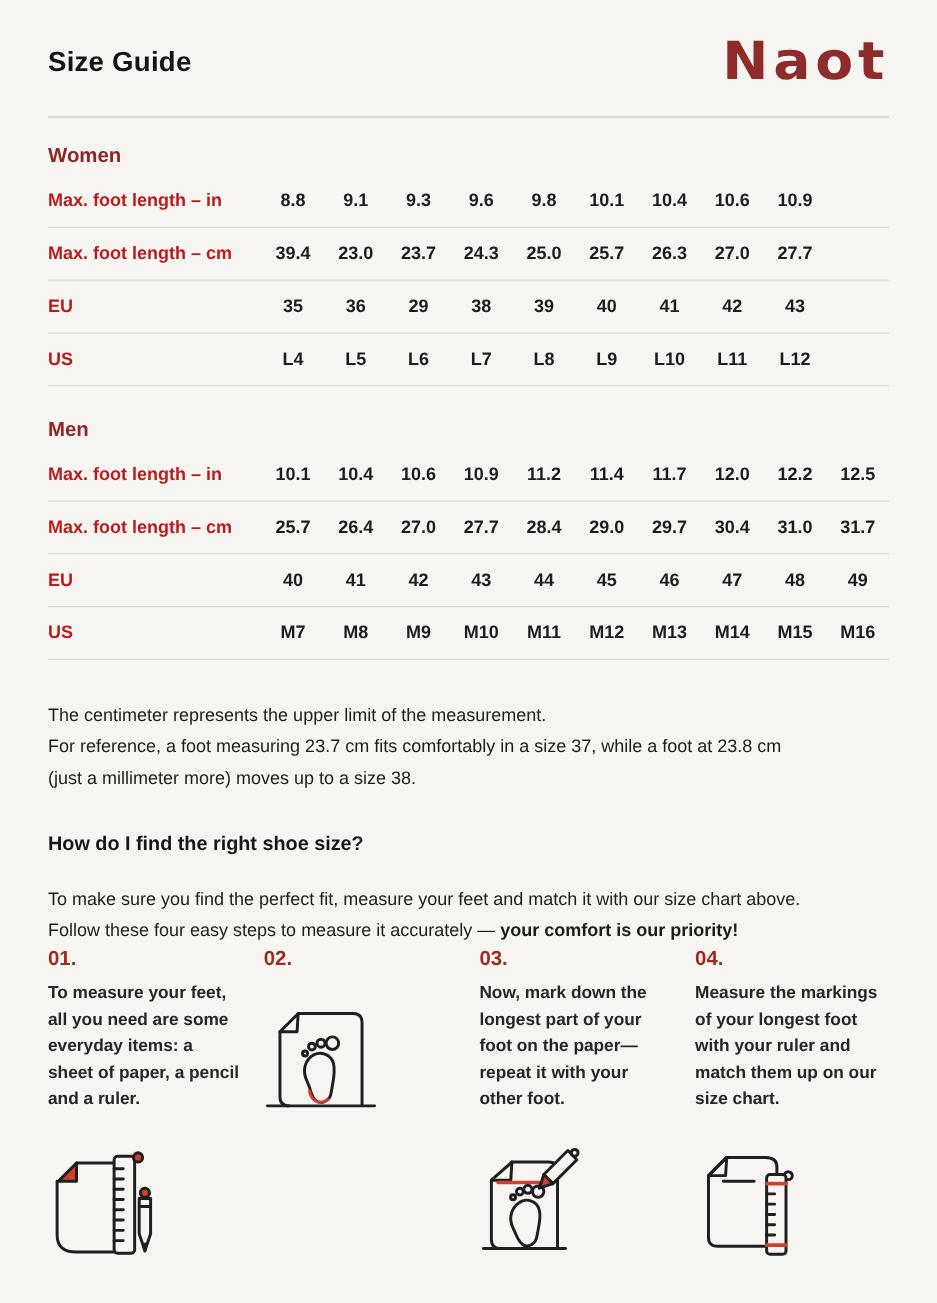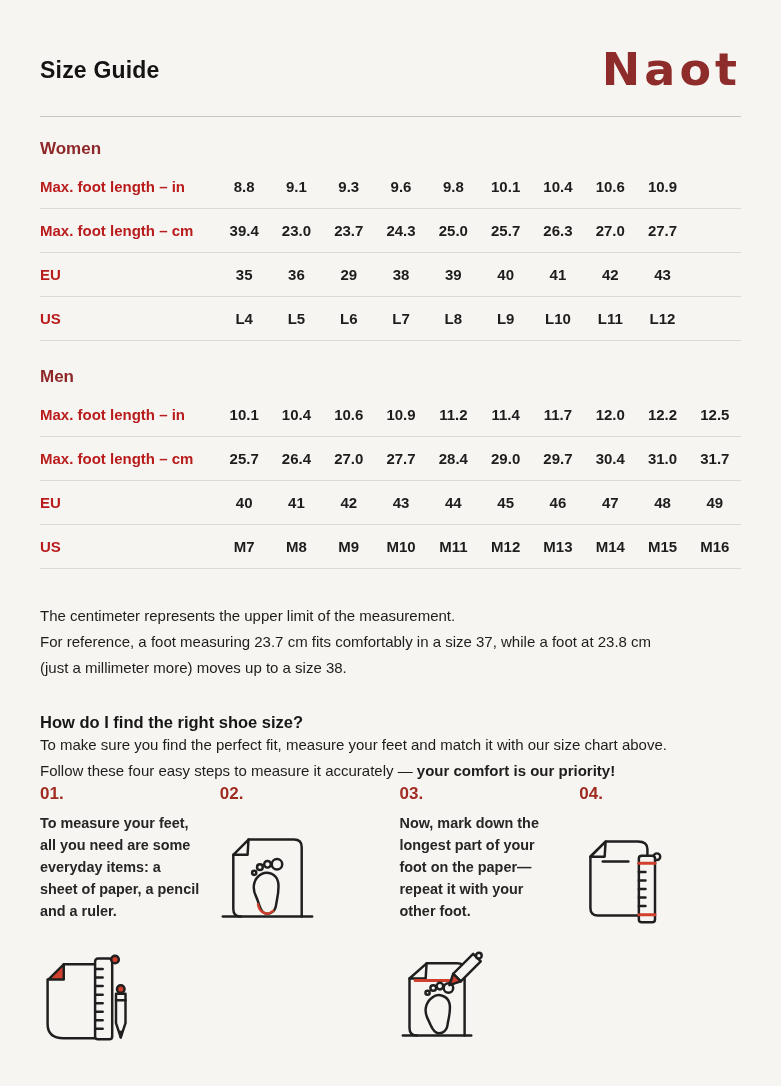--- a/index.html
+++ b/index.html
@@ -2,42 +2,42 @@
 <html><head>
 <meta charset="utf-8">
 <style>
   * { margin:0; padding:0; box-sizing:border-box; }
   html,body { width:781px; height:1086px; overflow:hidden; }
   body {
     background:#f7f5f2;
     font-family:"Liberation Sans", sans-serif;
     color:#1d1c1a;
   }
-  .page { padding:42px 40px 0 40px; }
+  .page { padding:23px 40px 0 40px; }
 
   
   .hdr { display:flex; justify-content:space-between; align-items:center; height:56px; }
   .title { font-size:23px; font-weight:600; letter-spacing:.2px; color:#141414; }
   .logo { font-size:46px; font-weight:800; color:#8e2b2b; letter-spacing:4px; line-height:1;
           font-family:"DejaVu Sans", sans-serif; transform:scaleY(.95); }
   .hdr-rule { border:none; border-top:1px solid #c9c6c2; margin-top:18px; }
 
   
   .sec-h { font-size:17px; font-weight:700; color:#8e2727; }
   .women-h { margin:22px 0 6px 0; }
   .men-h { margin:26px 0 6px 0; }
   .row { display:grid; grid-template-columns:178px repeat(10,1fr); align-items:center;
          height:44px; border-bottom:1px solid #ddd9d4; }
   .rlabel { font-size:15px; font-weight:600; color:#b91c1c; white-space:nowrap; }
   .cell { text-align:center; font-size:15px; font-weight:600; color:#1d1d1d; }
 
   
   .notes { margin-top:34px; font-size:15px; line-height:26px; color:#1e1d1b; }
   .howto-h { margin-top:32px; font-size:16.5px; font-weight:700; color:#171717; }
-  .intro { margin-top:0; font-size:15px; line-height:26px; color:#1e1d1b; max-width:660px; }
+  .intro { margin-top:24px; font-size:15px; line-height:26px; color:#1e1d1b; max-width:660px; }
   .intro b { font-weight:700; }
 
   
   .steps { display:grid; grid-template-columns:repeat(4,1fr); column-gap:18px; }
   .step-num { font-size:17px; font-weight:700; color:#9e2a20; }
   .step-txt { margin-top:8px; font-size:14.4px; line-height:22px; font-weight:600; color:#262626; }
   .step-icon { margin-top:28px; width:95px; height:95px; }
   svg { display:block; }
 </style>
 </head>
@@ -226,20 +226,21 @@
             <circle cx="51" cy="40" r="5"></circle>
             <path d="M34,50 C27,55 25,64 29,72 C32,78 33,83 37,86 C42,90 49,86 50,79 C51,72 54,63 52,56 C50,48 40,45 34,50 Z" fill="#f7f5f2"></path>
             <path d="M3,90 H75"></path>
           </g>
         </svg>
       </div>
     </div>
 
     <div class="step">
       <div class="step-num">04.</div>
+      <div class="step-txt">Measure the markings of your longest foot with your ruler and match them up on our size chart.</div>
       <div class="step-icon">
         <svg width="95" height="95" viewBox="0 0 100 100">
           <g fill="none" stroke="#1f1f1f" stroke-width="2.6" stroke-linecap="round" stroke-linejoin="round">
             <path d="M28,10 H62 Q72,10 72,18 V84 Q72,88 66,88 H20 Q12,88 12,80 V26 Z" fill="#f7f5f2"></path>
             <path d="M28,10 L12,26 L27,26 Z"></path>
             <path d="M25,31 H52"></path>
             <circle cx="82" cy="26" r="3.5" fill="#f7f5f2"></circle>
             <rect x="63" y="25" width="17" height="70" rx="3" fill="#f7f5f2"></rect>
             <path d="M63,33 H80" stroke="#d0402c" stroke-width="3.2"></path>
             <path d="M63,42 h7 M63,51 h7 M63,60 h7 M63,69 h7 M63,78 h7"></path>

